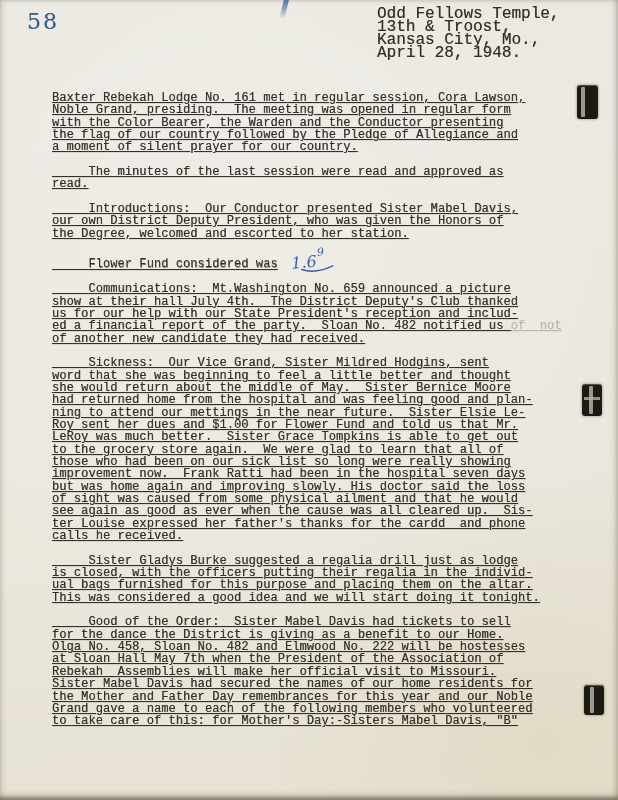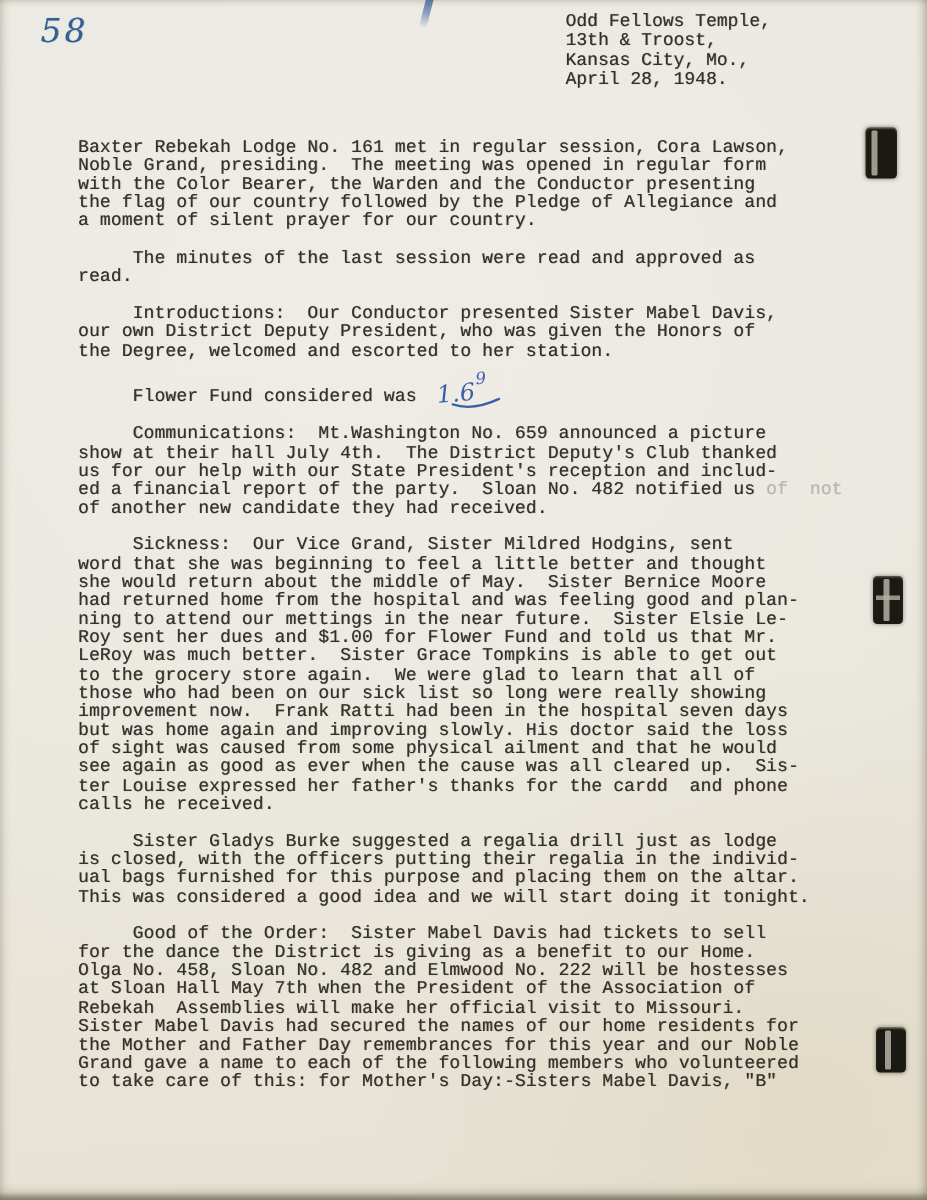--- a/index.html
+++ b/index.html
@@ -27,46 +27,45 @@
     background: linear-gradient(to bottom, rgba(110,104,86,0), rgba(104,98,80,0.55));
     pointer-events: none;
   }
 
   .pagenum {
     position: absolute; left: 27px; top: 9px;
     font-family: "DejaVu Serif", serif;
     font-size: 22px; letter-spacing: 2px;
     color: #33618f;
     text-shadow: 0.3px 0.3px 0.6px rgba(51,97,143,0.45);
-    font-style: italic;
   }
 
   .inkmark {
     position: absolute; left: 282px; top: -4px;
     width: 5px; height: 23px;
     background: linear-gradient(to bottom, rgba(62,96,156,0.95), rgba(62,96,156,0.55) 55%, rgba(62,96,156,0));
     border-radius: 3px;
     transform: rotate(14deg);
   }
 
   .heading {
     position: absolute; left: 377px; top: 8px;
     white-space: pre-wrap;
-    font-size: 12px; line-height: 13px;
+    font-size: 16px; line-height: 13px;
     color: #33302a;
     text-shadow: 0.35px 0.2px 0.45px rgba(43,39,32,0.55);
   }
 
   .typed-body {
     position: absolute; left: 52px; top: 92px; width: 516px;
     font-size: 12px; line-height: 12.35px; letter-spacing: 0.08px;
     color: #33302a;
     text-shadow: 0.35px 0.2px 0.45px rgba(43,39,32,0.55);
   }
-  .para { margin: 0 0 12.3px 0; white-space: pre-wrap; }
+  .para { margin: 0 0 12.3px 0; white-space: pre-wrap; text-decoration: underline; }
   .para:last-child { margin-bottom: 0; }
 
   .faint { opacity: 0.28; }
 
   .hw {
     display: inline-block; position: relative; top: 0;
     margin-left: 13px;
     font-family: "DejaVu Serif", serif; font-style: italic;
     font-size: 16px; line-height: 12px;
     color: #3a5fa8;

